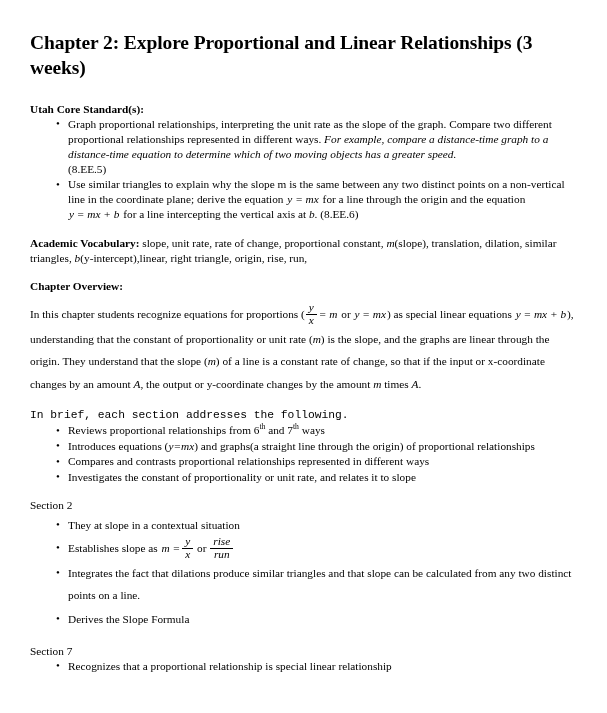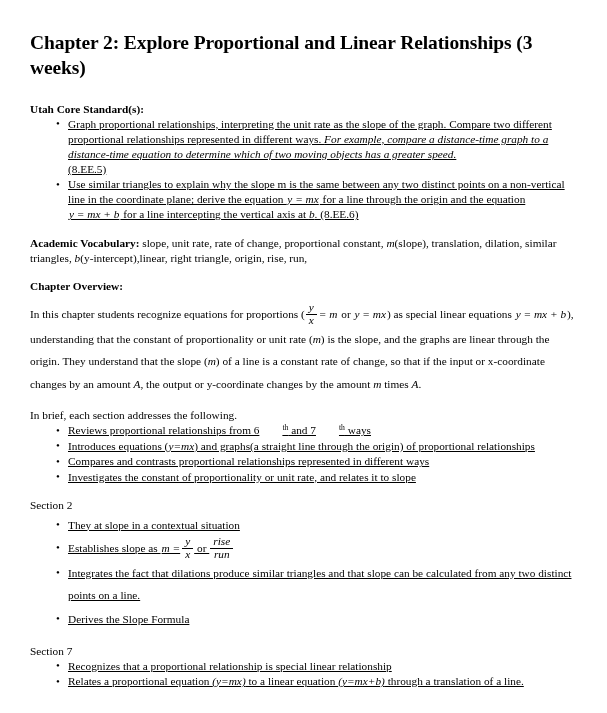--- a/index.html
+++ b/index.html
@@ -53,21 +53,20 @@
 
   ul.bullets {
     list-style: none;
     margin: 0;
     padding: 0;
   }
   ul.bullets > li {
     position: relative;
     padding-left: 38px;
     margin: 0 0 0.5px 0;
-    text-decoration: underline;
   }
   ul.bullets > li::before {
     content: "\2022";
     position: absolute;
     left: 26px;
     top: -0.5px;
     font-size: 11px;
   }
 
   i, .it { font-style: italic; }
@@ -102,25 +101,24 @@
     display: block;
     border-top: 1px solid #000;
     padding: 0px 3px 0 3px;
   }
   .frac-row { line-height: 2.0; }
 
   sup {
     font-size: 0.68em;
     vertical-align: super;
     line-height: 0;
-    margin-left: 23px;
   }
 
   .sec-head { margin: 0; }
-  .tight { margin: 0; }
+  .tight { margin: 0; font-family: Liberation Mono, monospace; }
 </style>
 </head>
 <body>
 
 <div class="page">
   <div class="content">
 
     <h1 class="doc-title">Chapter 2: Explore Proportional and Linear Relationships (3 weeks)</h1>
 
     <div class="gap-lg"></div>
@@ -169,18 +167,17 @@
           <li><span>Establishes slope as </span><span class="eq">m =</span><span class="frac"><span class="num">y</span><span class="den">x</span></span><span> or </span><span class="frac"><span class="num">rise</span><span class="den">run</span></span></li>
           <li><span>Integrates the fact that dilations produce similar triangles and that slope can be calculated from any two distinct points on a line.</span></li>
           <li><span>Derives the Slope Formula</span></li>
         </ul>
 
       <div class="gap-md"></div>
 
       <p class="body sec-head">Section 7</p>
       <ul class="bullets">
           <li><span>Recognizes that a proportional relationship is special linear relationship</span></li>
-          <li><span>Relates a proportional equation </span><span class="it">(y=mx)</span><span> to a linear equation </span><span class="it">(y=mx+b)</span><span> through a translation of a line.</span></li>
         </ul>
     </div>
 
   </div>
 </div>
 
 </body></html>

